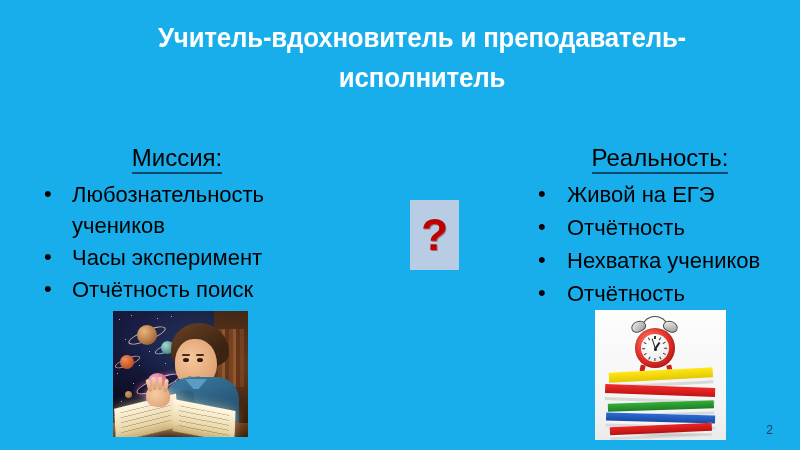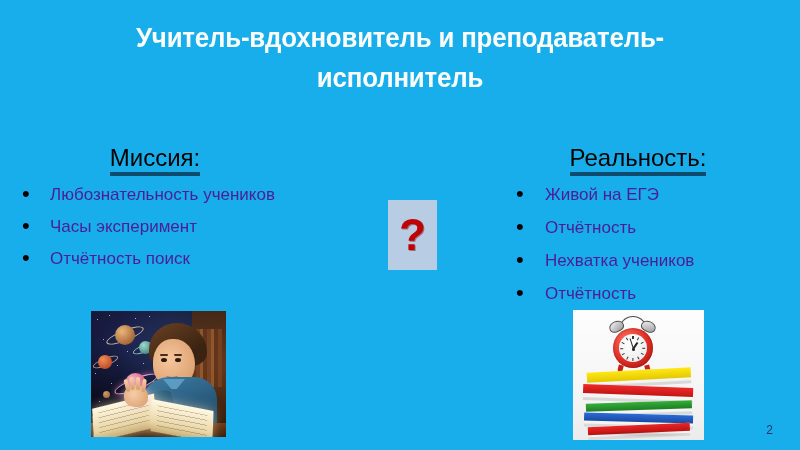--- a/index.html
+++ b/index.html
@@ -13,20 +13,21 @@
   body {
     font-family: "Liberation Sans", sans-serif;
     background: #17aeeb;
     position: relative;
   }
 
   .slide {
     position: absolute;
     inset: 0;
     background: #17aeeb;
+    margin-left: 22px;
   }
 
   
   .title {
     position: absolute;
     left: 60px;
     top: 18px;
     width: 680px;
     text-align: center;
     color: #ffffff;
@@ -49,36 +50,36 @@
   .col-left  { left: 8px;   top: 143px; width: 330px; }
   .col-right { left: 504px; top: 143px; width: 296px; }
 
   .col-heading {
     text-align: center;
     font-size: 24px;
     line-height: 30px;
     color: #000000;
   }
   .col-heading span {
-    border-bottom: 4px solid #0c4a6e;
+    border-bottom: 2px solid #0c4a6e;
     padding-bottom: 1px;
   }
   .col-left .col-heading  { padding-right: 36px; }
   .col-right .col-heading { padding-right: 28px; }
 
   ul.bullets {
     list-style: none;
     margin-top: 6px;
   }
 
   ul.bullets li {
     position: relative;
-    font-size: 17px;
+    font-size: 22px;
     line-height: 31px;
-    color: #4c1d95;
+    color: #000000;
     padding-left: 42px;
     margin-bottom: 1px;
   }
   ul.bullets li::before {
     content: "\2022";
     position: absolute;
     left: 14px;
     top: -1px;
     font-size: 22px;
     line-height: 31px;

